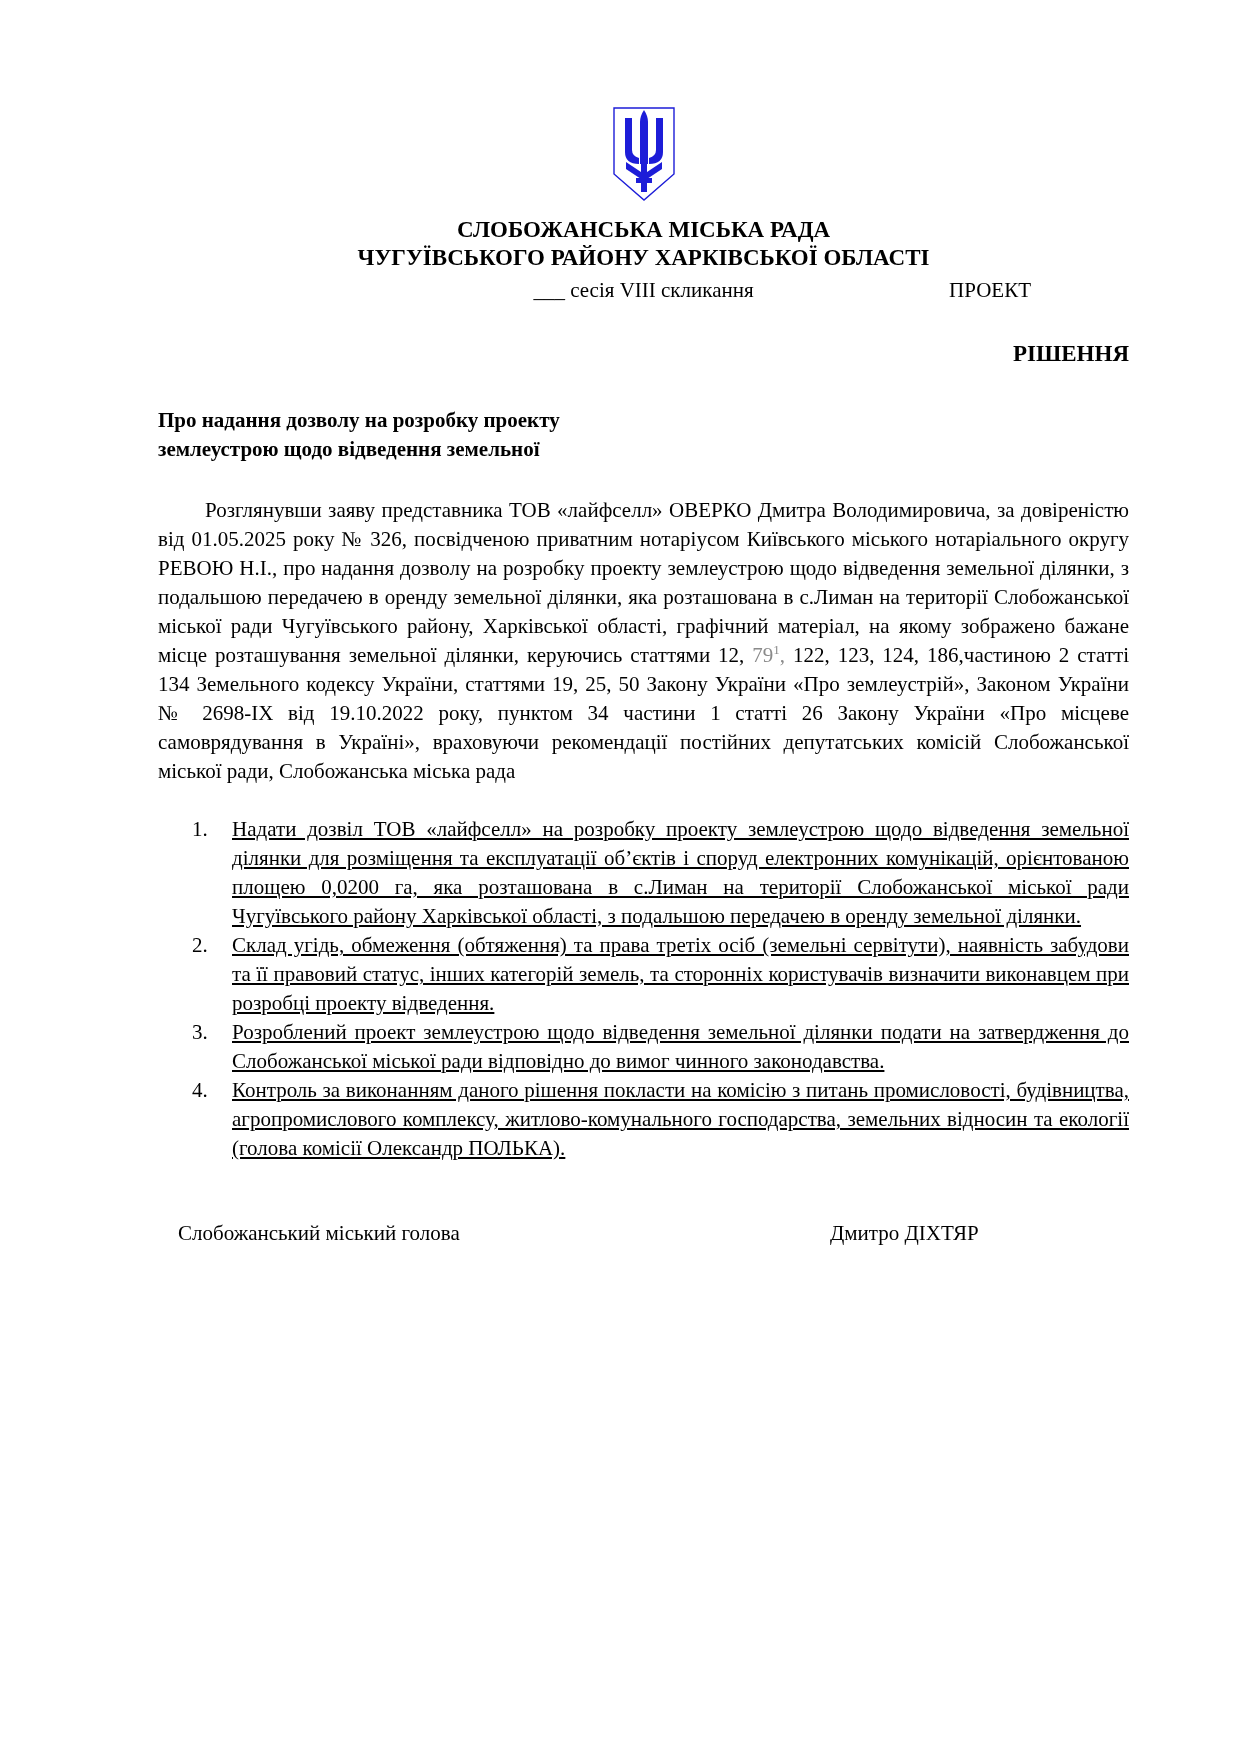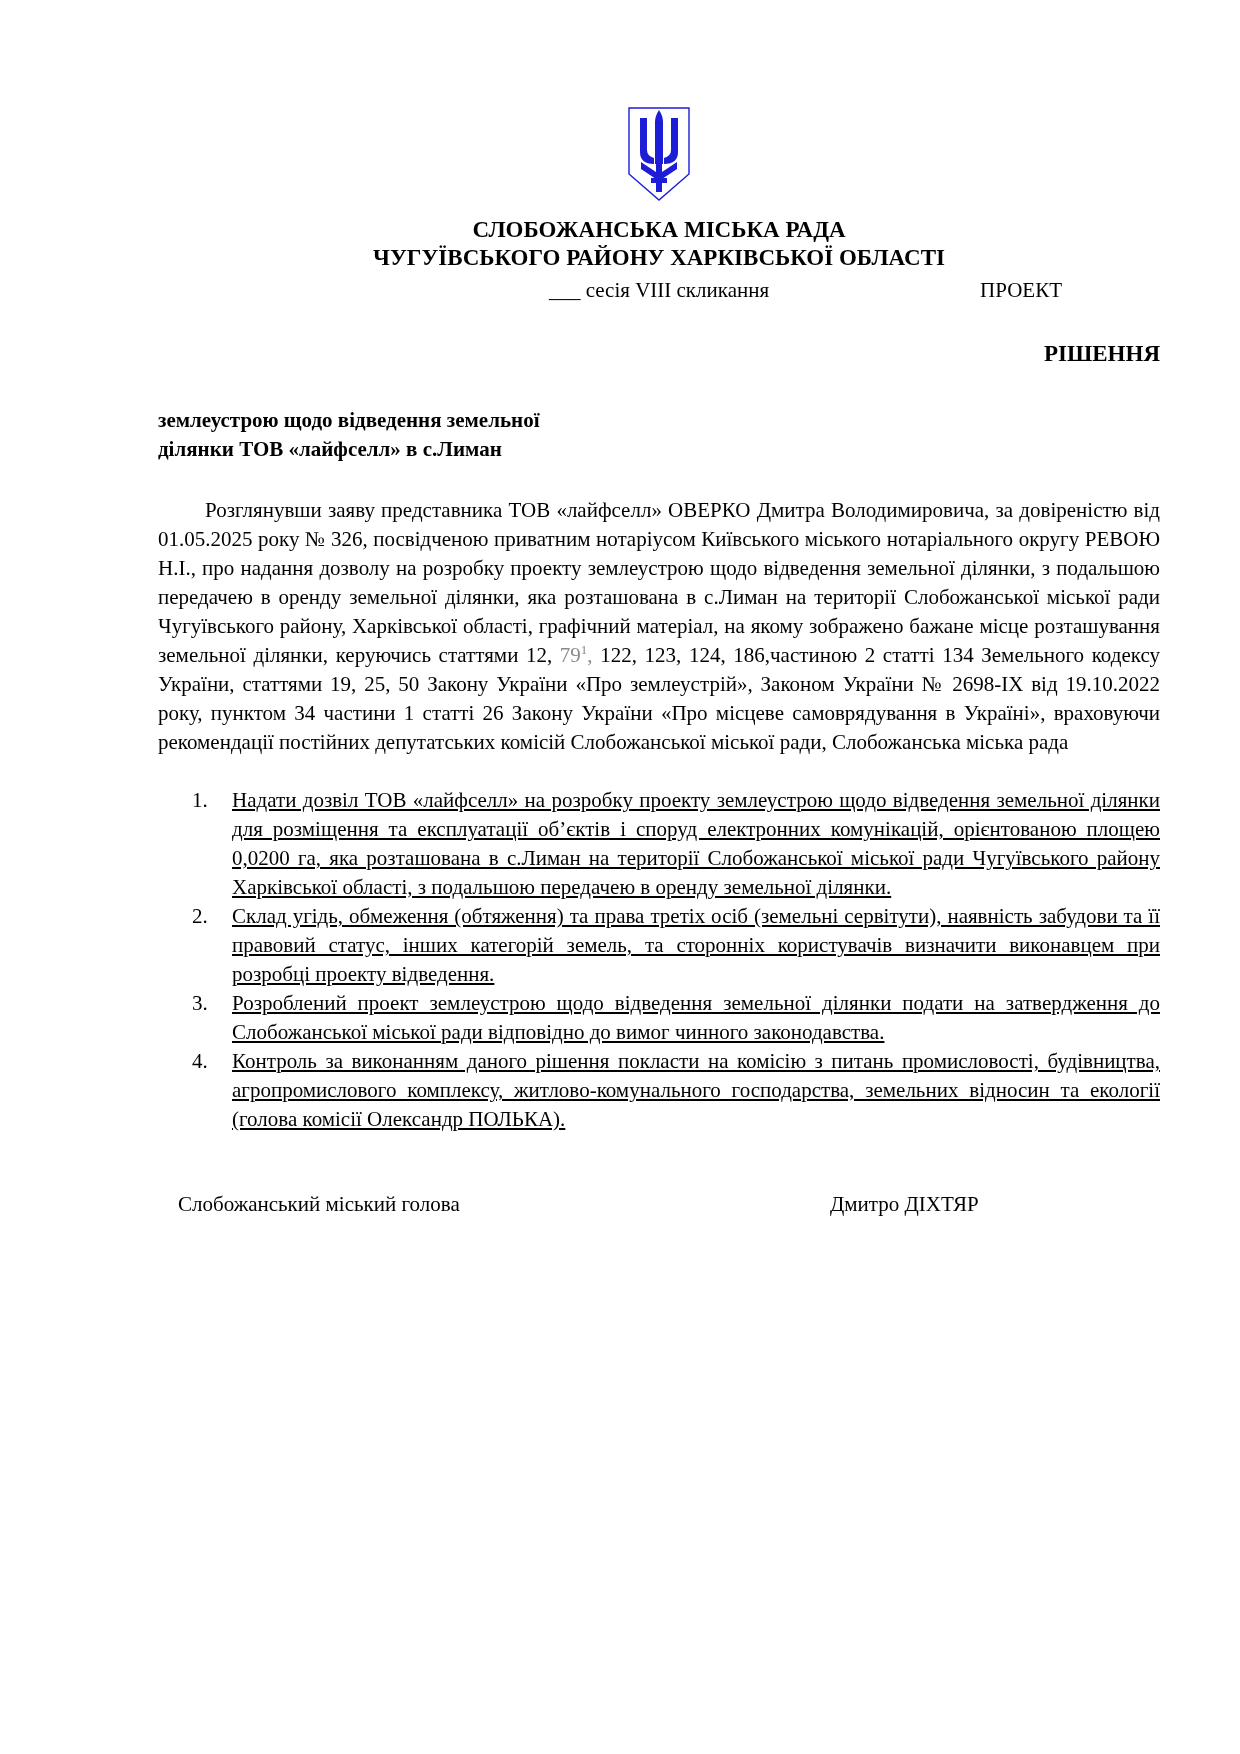--- a/index.html
+++ b/index.html
@@ -1,21 +1,21 @@
 <!DOCTYPE html>
 <html lang="uk"><head>
 <meta charset="utf-8">
 <style>
   html,body{margin:0;padding:0;background:#ffffff;}
   .page{
     position:relative;
     width:1240px;height:1754px;
     background:#ffffff;
     box-sizing:border-box;
-    padding:106px 80px 0 158px;
+    padding:106px 111px 0 158px;
     font-family:"Liberation Serif","DejaVu Serif",serif;
     color:#000;
     font-size:21px;
     line-height:29px;
   }
   .emblem-wrap{text-align:center;margin-bottom:6px;}
   .emblem-wrap svg{display:inline-block;}
   .title-line{font-weight:bold;font-size:23px;line-height:28px;text-align:center;}
   .session-line{position:relative;text-align:center;margin-top:4px;height:29px;}
   .project{position:absolute;right:98px;top:0;}
@@ -62,22 +62,22 @@
 
   <div class="session-line">
     <span>___ сесія VIII скликання</span>
     <span class="project">ПРОЕКТ</span>
   </div>
 
   <div class="doc-type">РІШЕННЯ</div>
 
 
   <div class="subject">
+    <div>Про надання дозволу на розробку проекту</div>
     <div>землеустрою щодо відведення земельної</div>
-    <div>ділянки ТОВ «лайфселл» в с.Лиман</div>
   </div>
 
   <p class="intro"><span>Розглянувши заяву представника ТОВ «лайфселл» ОВЕРКО Дмитра Володимировича, за довіреністю від 01.05.2025 року № 326, посвідченою приватним нотаріусом Київського міського нотаріального округу РЕВОЮ Н.І., про надання дозволу на розробку проекту землеустрою щодо відведення земельної ділянки, з подальшою передачею в оренду земельної ділянки, яка розташована в с.Лиман на території Слобожанської міської ради Чугуївського району, Харківської області, графічний матеріал, на якому зображено бажане місце розташування земельної ділянки, керуючись статтями 12, </span><span style="color: rgb(138, 138, 138);"><span>79</span><sup>1</sup><span>,</span></span><span> 122, 123, 124, 186,частиною 2 статті 134 Земельного кодексу України, статтями 19, 25, 50 Закону України «Про землеустрій», Законом України № 2698-IX від 19.10.2022 року, пунктом 34 частини 1 статті 26 Закону України «Про місцеве самоврядування в Україні», враховуючи рекомендації постійних депутатських комісій Слобожанської міської ради, Слобожанська міська рада</span></p>
 
 
   <div class="list">
     <div class="li">
       <div class="num">1.</div>
       <div class="txt">Надати дозвіл ТОВ «лайфселл» на розробку проекту землеустрою щодо відведення земельної ділянки для розміщення та експлуатації об’єктів і споруд електронних комунікацій, орієнтованою площею 0,0200 га, яка розташована в с.Лиман на території Слобожанської міської ради Чугуївського району Харківської області, з подальшою передачею в оренду земельної ділянки.</div>
     </div>

